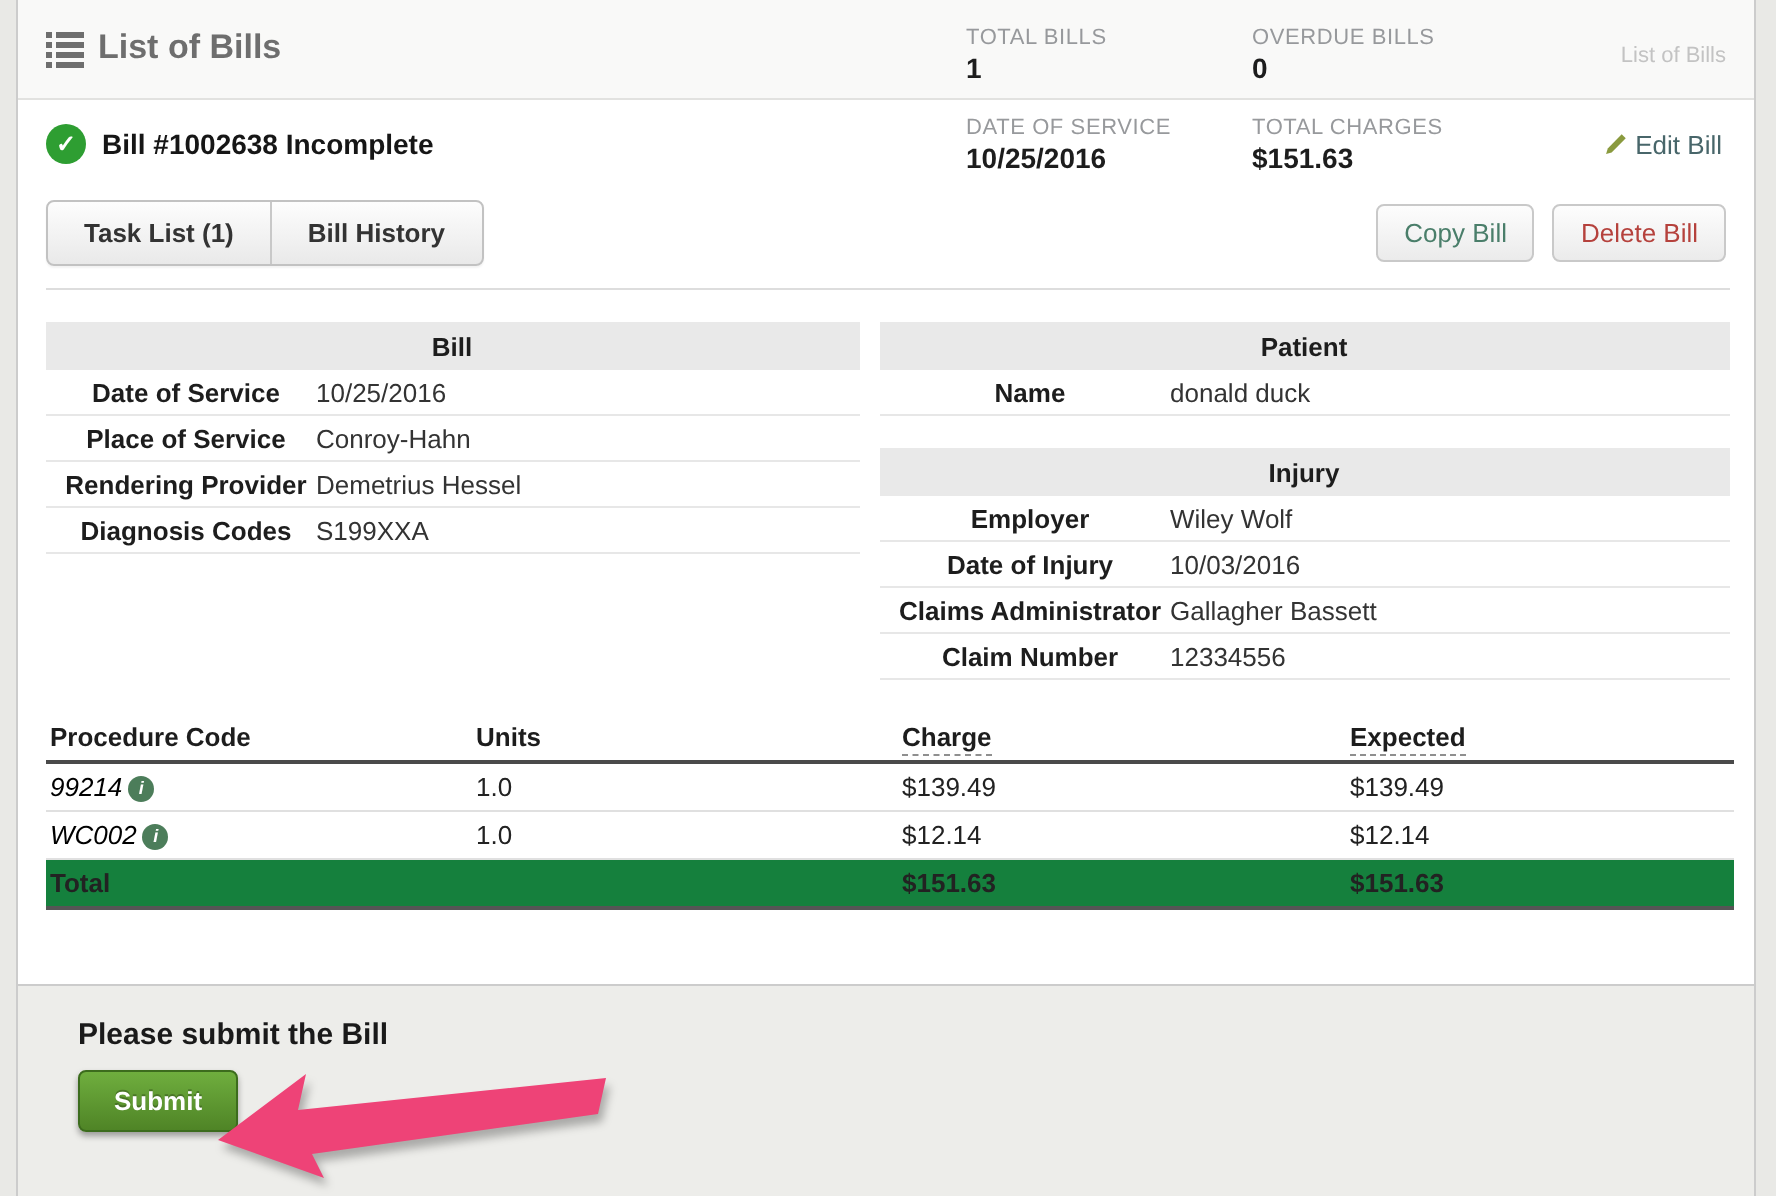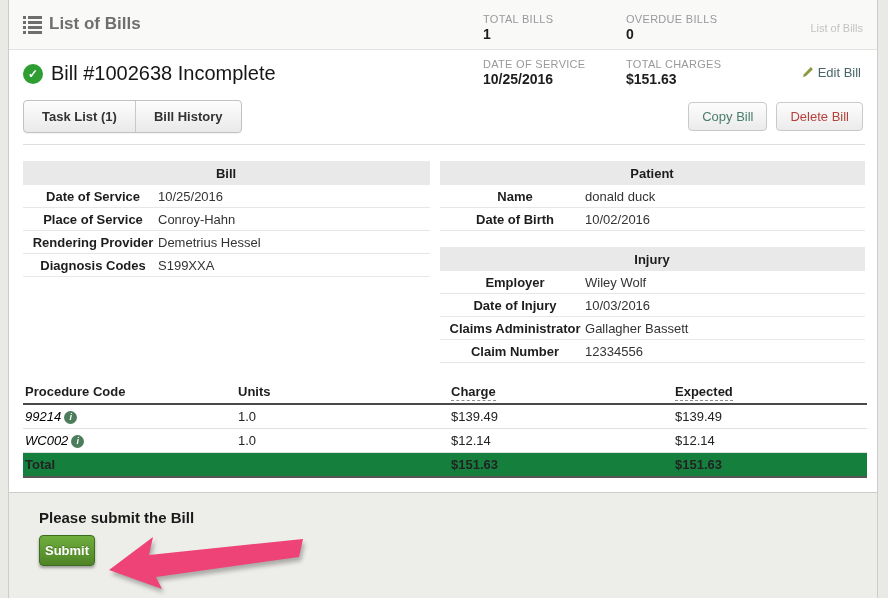--- a/index.html
+++ b/index.html
@@ -48,21 +48,21 @@
   .bill-title-wrap {
     position:absolute; left:14px; top:12px;
     display:flex; align-items:center; gap:8px;
   }
   .check-icon {
     width:20px; height:20px; border-radius:50%;
     background:#2e9e32; color:#fff;
     display:flex; align-items:center; justify-content:center;
     font-size:12px; font-weight:bold;
   }
-  .bill-title { font-size:20px; font-weight:normal; color:#161616; }
+  .bill-title { font-size:14px; font-weight:bold; color:#161616; }
   .bill-header .stat { top:8px; }
   .edit-bill {
     position:absolute; right:16px; top:15px;
     display:flex; align-items:center; gap:4px;
     font-size:13px; color:#48666a; cursor:pointer;
   }
   
   .tabrow { position:relative; height:34px; margin-top:4px; }
   .tab-group {
     position:absolute; left:14px; top:0;
@@ -134,21 +134,21 @@
   .footer {
     position:absolute; left:0; right:0; bottom:0; height:106px;
     background:#ededea; border-top:1px solid #ccc;
   }
   .footer-msg {
     margin:16px 0 0 30px;
     font-size:15px; font-weight:bold; color:#1a1a1a;
   }
   .submit-btn {
     margin:9px 0 0 30px;
-    padding:7px 5px;
+    padding:7px 17px;
     background:linear-gradient(#6fae3e,#4f8426);
     border:1px solid #3c6c1d; border-radius:4px;
     color:#fff; font-weight:bold; font-size:13px;
     box-shadow:0 2px 3px rgba(0,0,0,.35);
     text-shadow:0 -1px 0 rgba(0,0,0,.25);
     cursor:pointer;
   }
   .arrow-annotation {
     position:absolute; left:96px; top:534px;
     width:205px; height:58px;
@@ -248,24 +248,20 @@
         <div class="kv-value">S199XXA</div>
       </div>
     </div>
 
     <div class="col-right">
       <div>
         <div class="section-header">Patient</div>
         <div class="kv-row">
           <div class="kv-label">Name</div>
           <div class="kv-value">donald duck</div>
-        </div>
-        <div class="kv-row">
-          <div class="kv-label">Date of Birth</div>
-          <div class="kv-value">10/02/2016</div>
         </div>
       </div>
 
       <div class="section-gap">
         <div class="section-header">Injury</div>
         <div class="kv-row">
           <div class="kv-label">Employer</div>
           <div class="kv-value">Wiley Wolf</div>
         </div>
         <div class="kv-row">

